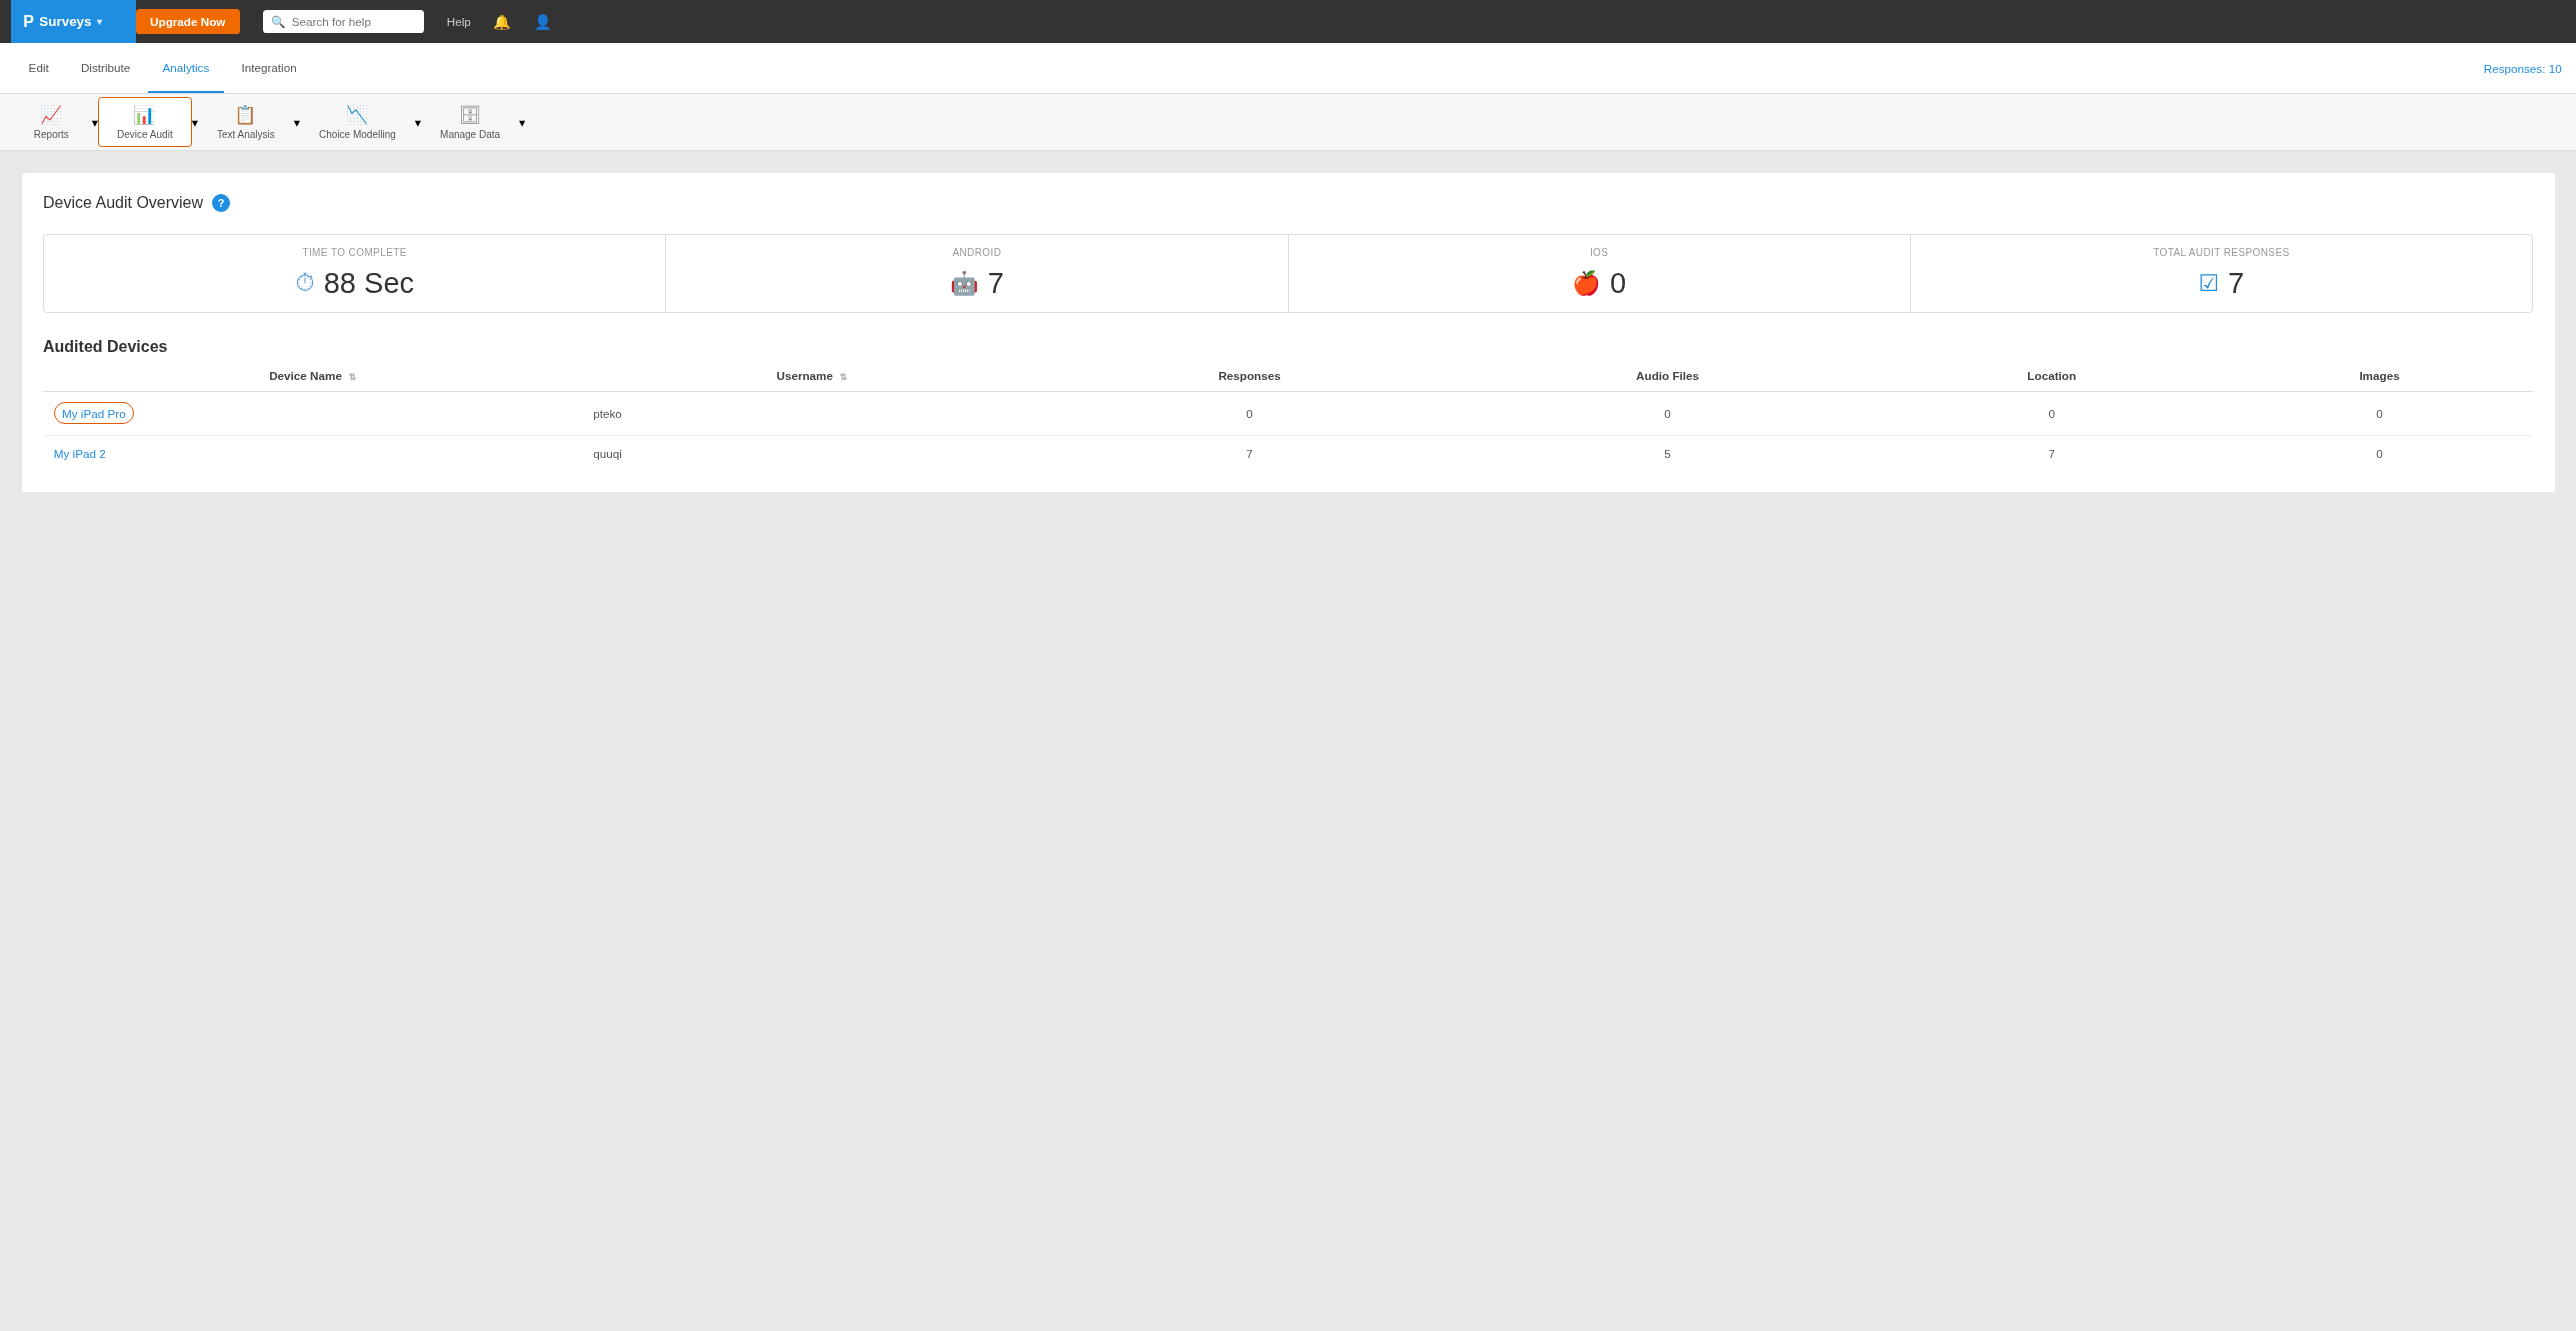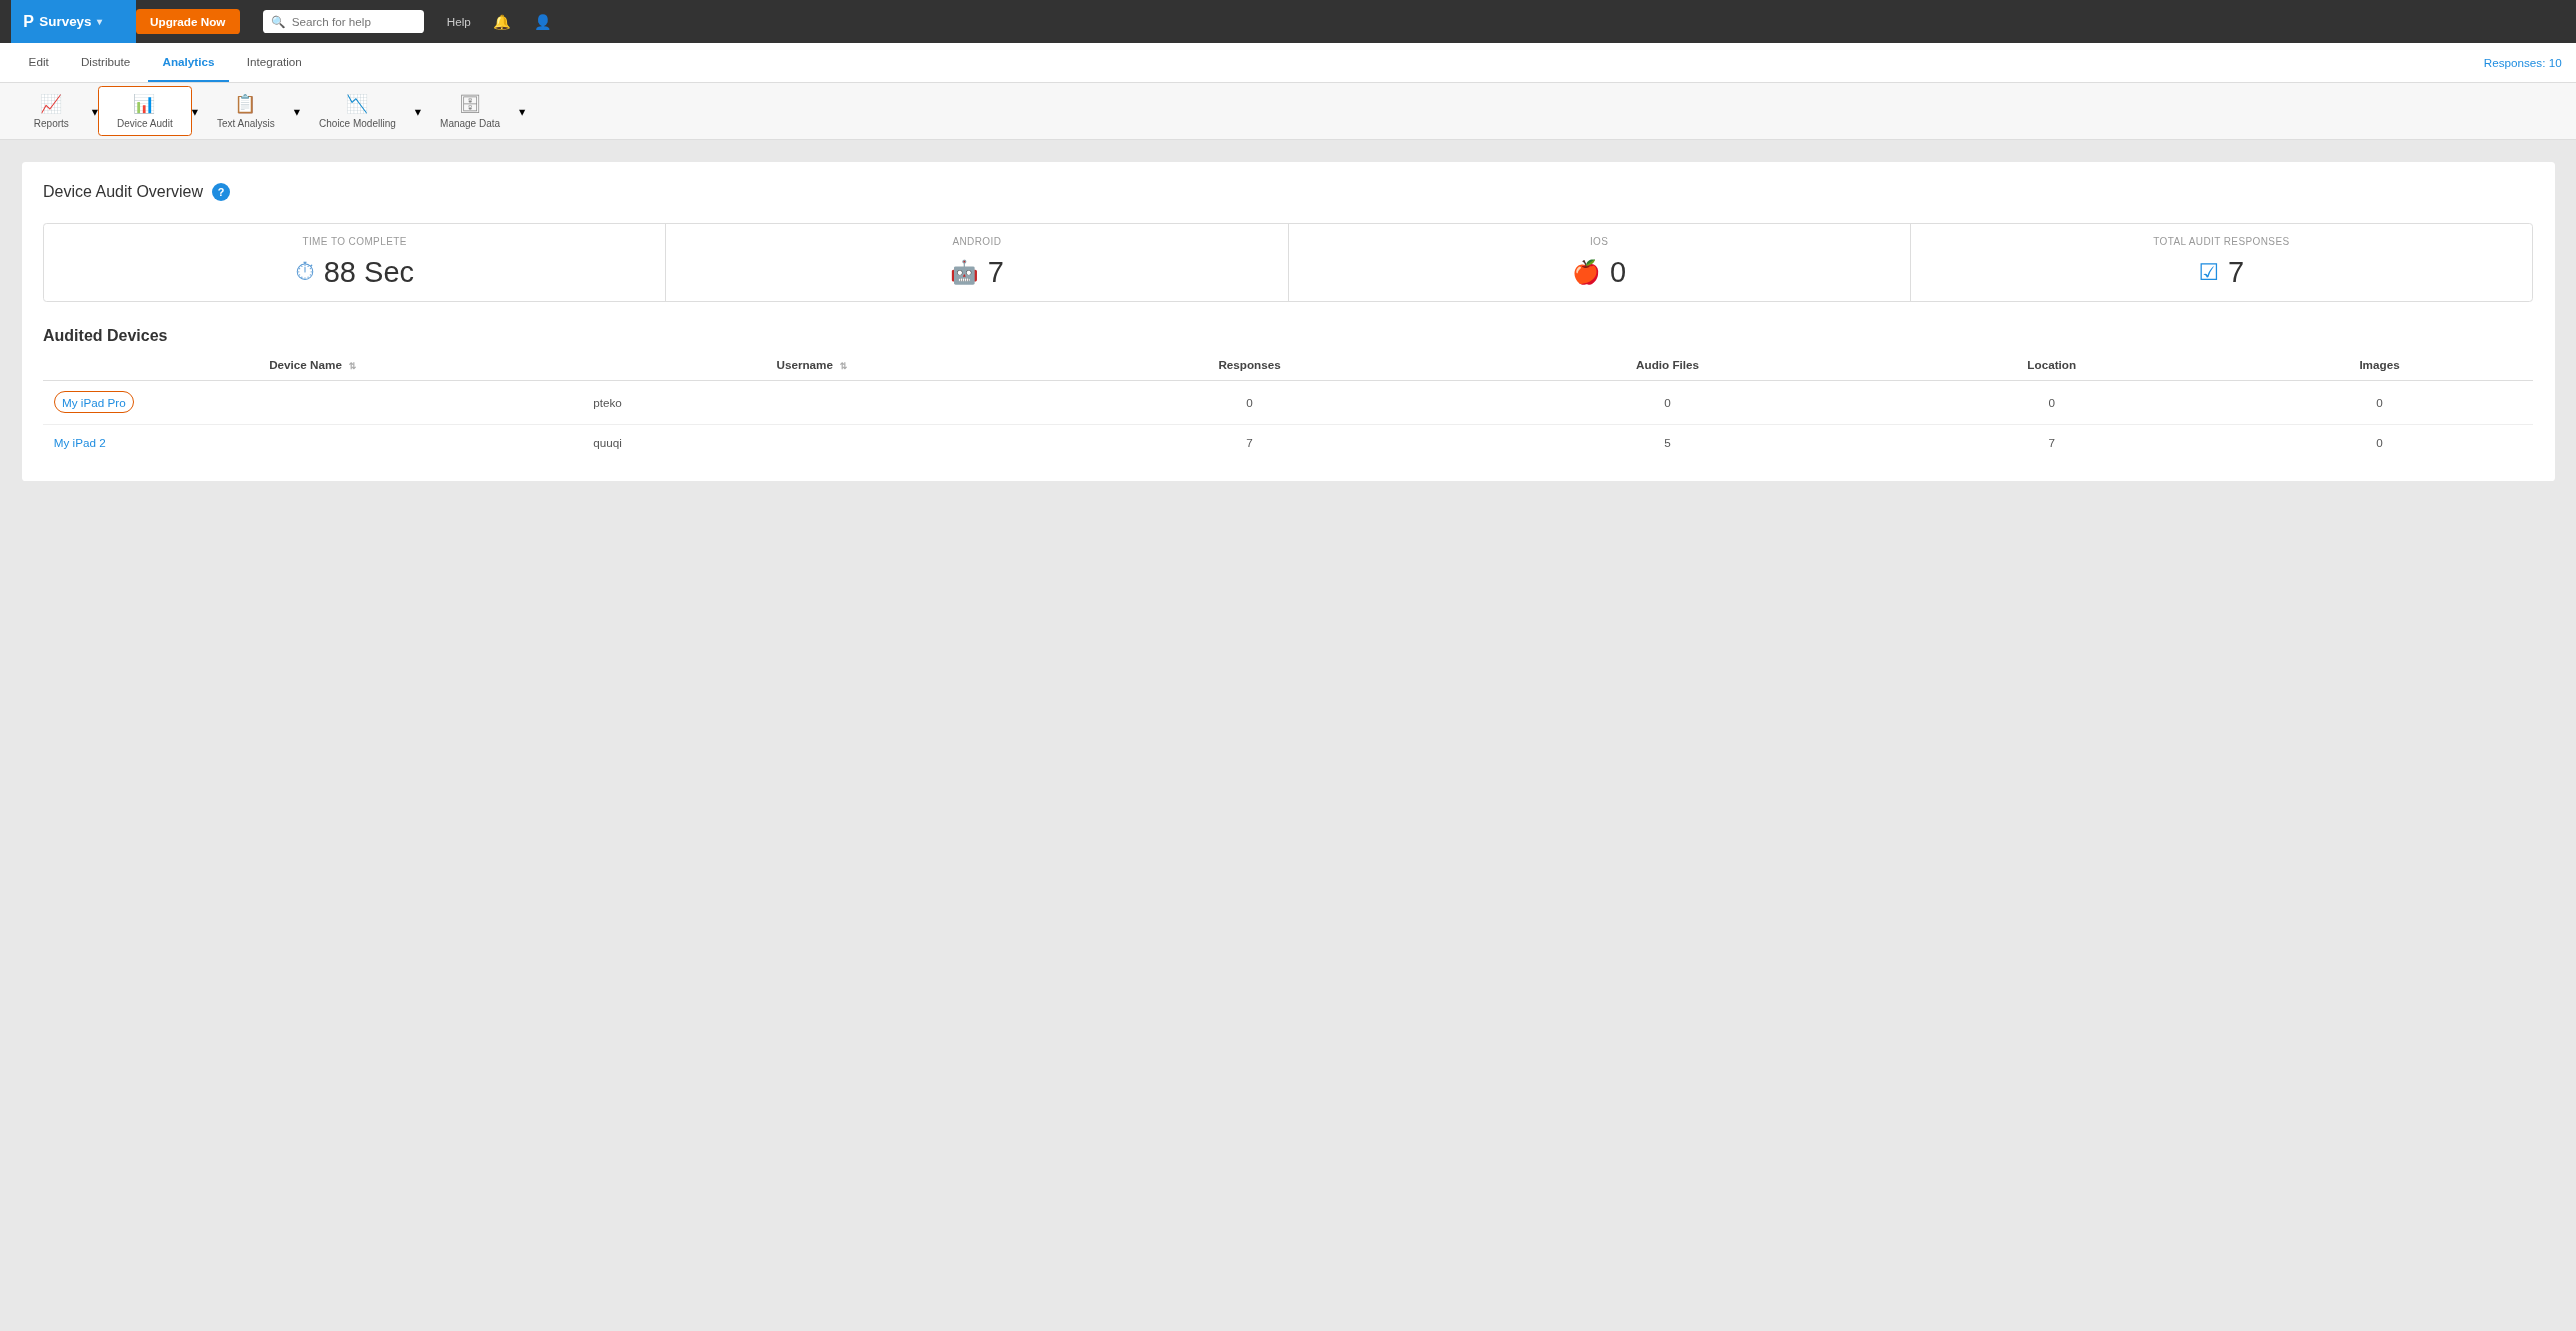--- a/index.html
+++ b/index.html
@@ -90,21 +90,21 @@
     }
     .bell-icon, .user-icon {
       color: #ccc;
       font-size: 14.3px;
       cursor: pointer;
     }
 
     
     .sub-nav {
       background: white;
-      height: 40px;
+      height: 51px;
       display: flex;
       align-items: center;
       padding: 0 14.3px;
       border-bottom: 0.9px solid #ddd;
       gap: 12px;
       justify-content: space-between;
     }
     .sub-nav-left {
       display: flex;
       align-items: center;
@@ -117,21 +117,21 @@
       display: flex;
       align-items: center;
       font-size: 11.7px;
       color: #555;
       cursor: pointer;
       border-bottom: 2.7px solid transparent;
     }
     .sub-nav-item.active {
       color: #1f8de0;
       border-bottom: 2.7px solid #1f8de0;
-      font-weight: 700;
+      font-weight: 400;
     }
     .sub-nav-right {
       color: #1f8de0;
       font-size: 11.7px;
       font-weight: 500;
     }
 
     
     .toolbar {
       background: #f7f7f7;

